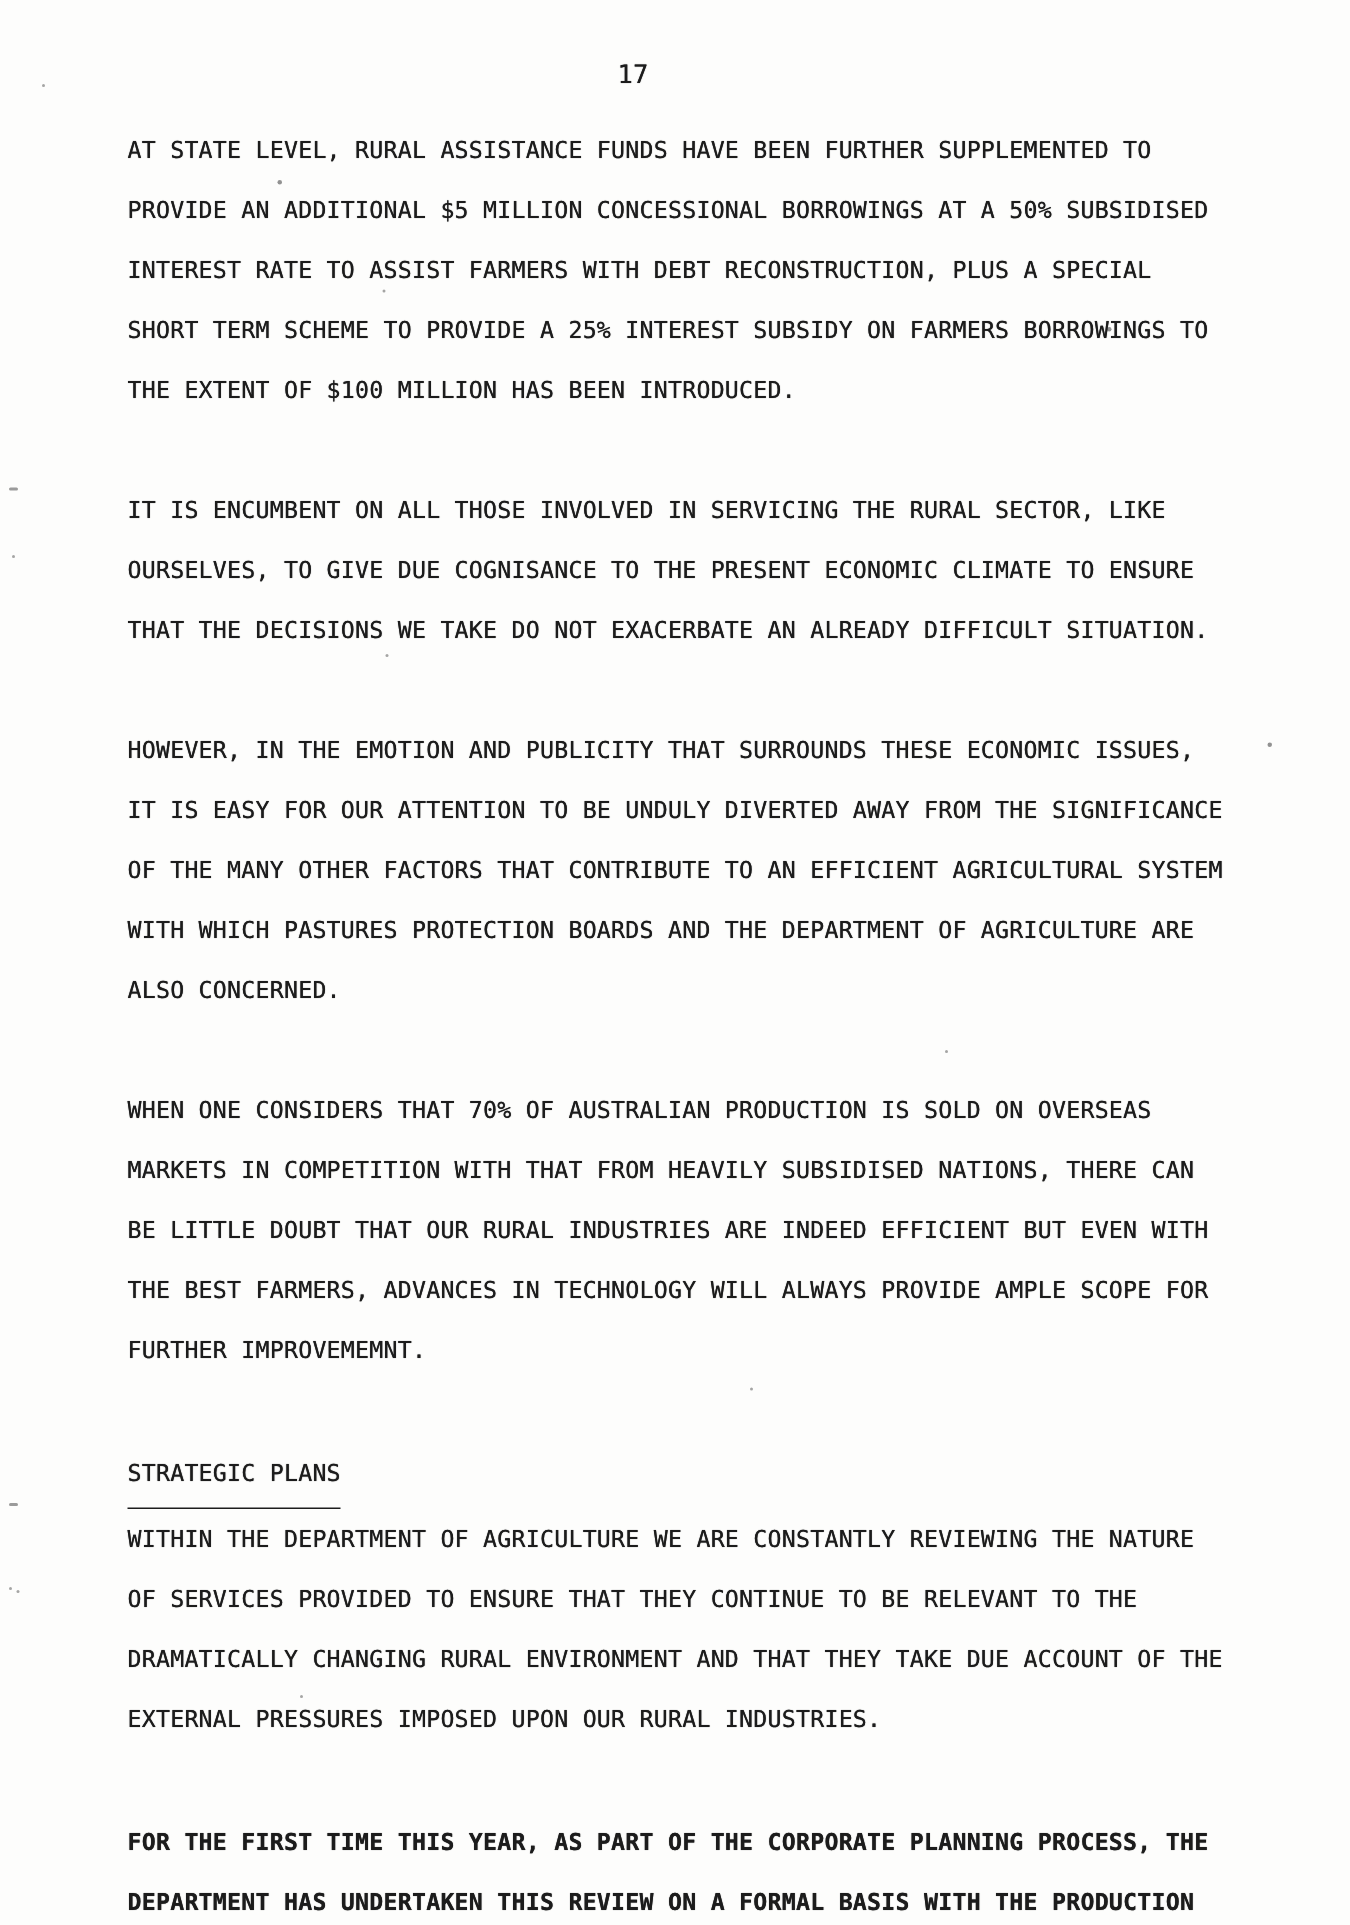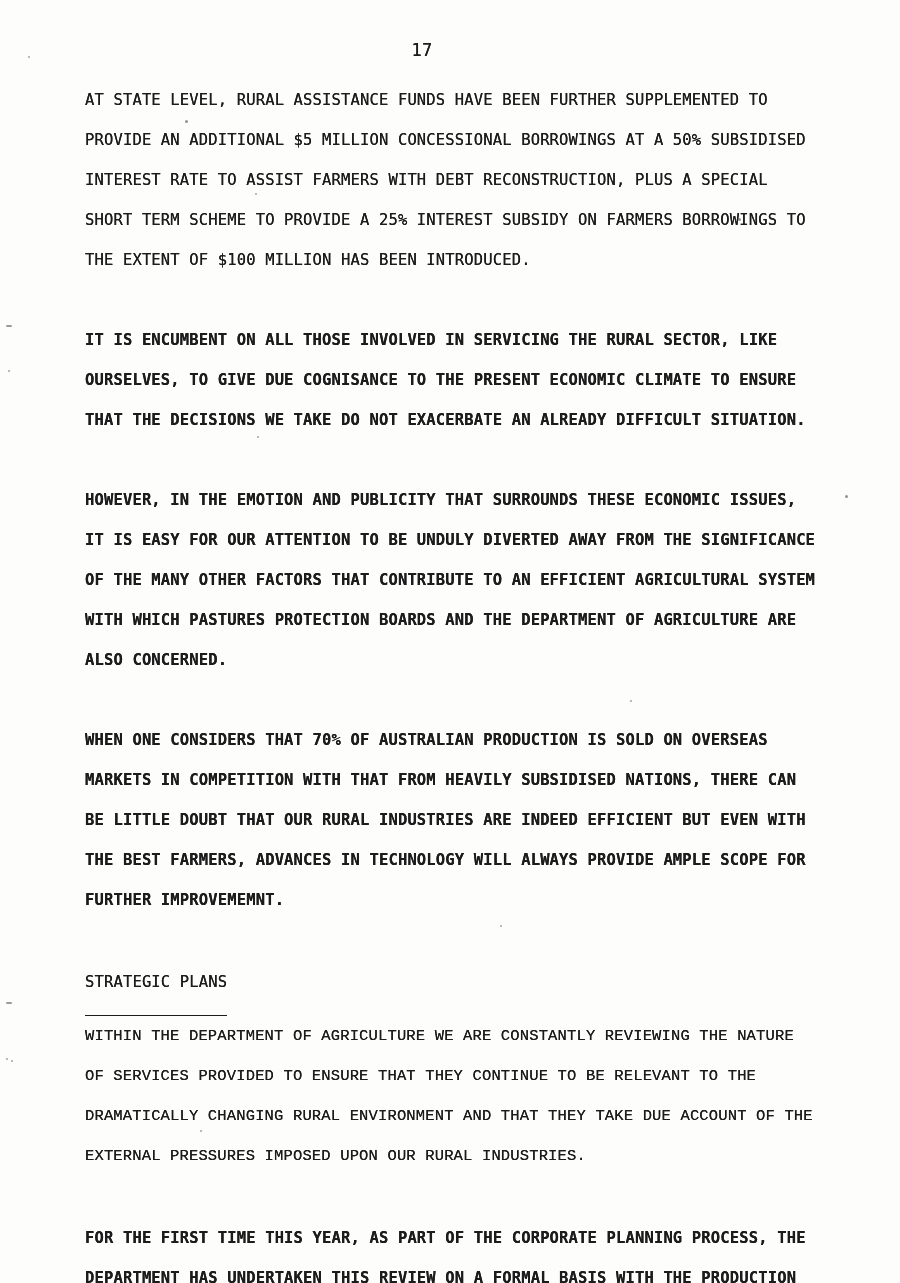--- a/index.html
+++ b/index.html
@@ -30,31 +30,31 @@
   .body-text {
     padding-left: 85px;
     padding-right: 55px;
   }
   .para {
     white-space: pre-line;
     line-height: 40px;
     text-shadow: 0 0 0.5px #1c1c1c;
   }
   .para-1 { margin-top: 20px; }
-  .para-2, .para-3, .para-4 { margin-top: 40px; font-weight: bold; }
-  .para-5 { margin-top: 0; font-family: Liberation Mono, monospace; }
+  .para-2, .para-3, .para-4 { margin-top: 40px; }
+  .para-5 { margin-top: 0; }
   .para-6 { margin-top: 42px; font-weight: bold; }
   .heading-row {
     margin-top: 44px;
     line-height: 36.6px;
   }
   .heading {
     display: inline-block;
     border-bottom: 1.6px solid #1c1c1c;
-    padding-bottom: 14px;
+    padding-bottom: 4px;
     text-shadow: 0 0 0.6px #1c1c1c;
   }
   
   .speck {
     position: absolute;
     background: #3a3a3a;
     border-radius: 50%;
     opacity: 0.55;
   }
   .speck-dot { width: 3px; height: 3px; }

